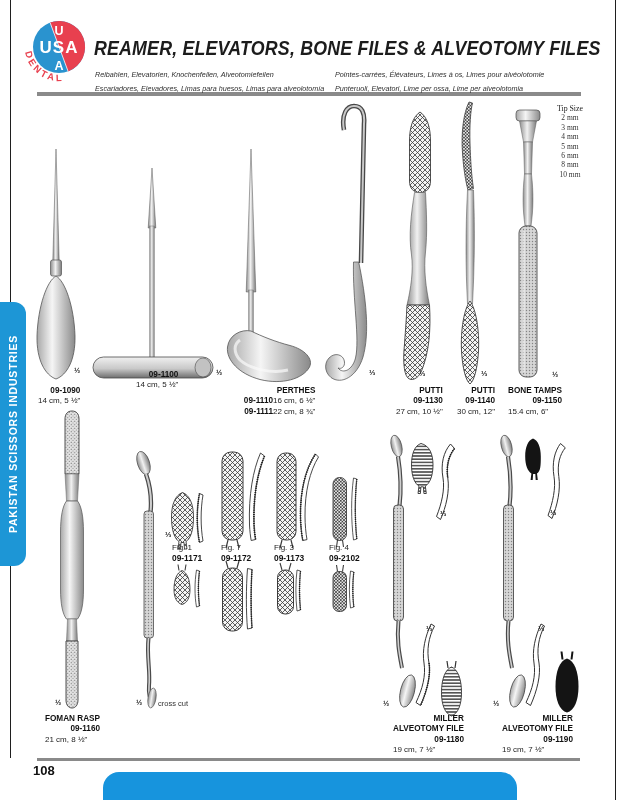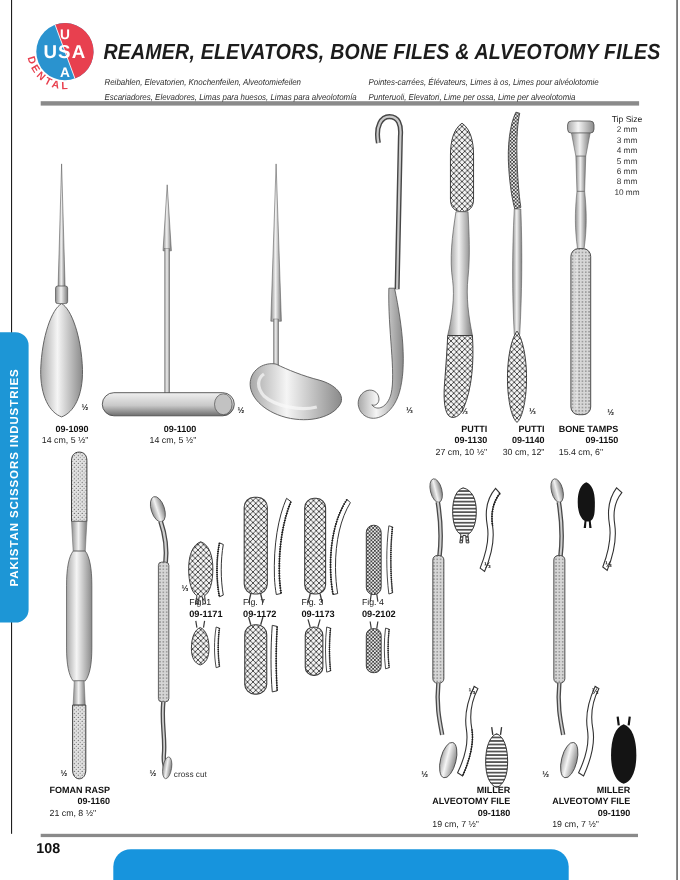--- a/index.html
+++ b/index.html
@@ -9,21 +9,21 @@
   .hrule{position:absolute;background:var(--rule_gray);}
   .title{position:absolute;left:94px;top:37px;font-size:20px;font-weight:bold;font-style:italic;
          white-space:nowrap;color:var(--ink);transform:scaleX(.89);transform-origin:left top;letter-spacing:.2px;}
   .subcol{position:absolute;top:68px;font-size:8px;font-style:italic;color:#2e2e2e;
           line-height:14px;white-space:nowrap;transform:scaleX(.9);transform-origin:left top;}
   .sidebar{position:absolute;left:0px;top:302px;width:26px;height:264px;
            background:var(--sidebar_blue);border-radius:0 12px 12px 0;}
   .sidebar-text{position:absolute;left:50%;top:50%;transform:translate(-50%,-50%) rotate(-90deg);
            white-space:nowrap;color:#fff;font-weight:bold;font-size:10.5px;letter-spacing:.8px;}
   .tipsize{position:absolute;left:547px;top:104px;width:46px;text-align:center;
-           font-size:7.5px;line-height:9.4px;color:#333;}
+           font-size:7.5px;line-height:9.4px;color:#333;font-family:Liberation Serif, serif;}
   .tipsize .tiptitle{font-size:7.8px;color:#222;}
   .plabel{position:absolute;font-size:8px;line-height:10.4px;color:#222;white-space:nowrap;}
   .plabel .pname,.plabel .code{font-weight:bold;font-size:8.2px;color:#111;text-align:right;}
   .vrow .code{display:inline-block;width:40px;}
   .figlabel{position:absolute;font-size:8px;line-height:11px;color:#222;white-space:nowrap;}
   .figlabel .code{font-weight:bold;font-size:8.4px;color:#111;}
   .sc{position:absolute;font-size:7.5px;font-weight:bold;color:#222;}
   .note{position:absolute;font-size:7.5px;color:#333;}
   .pagenum{position:absolute;left:33px;top:763px;font-size:13px;font-weight:bold;color:#111;}
   .bottombar{position:absolute;left:103px;top:772px;width:414px;height:28px;
@@ -276,23 +276,32 @@
   <span class="sc" style="left:426px;top:624px">⅓</span>
   <span class="sc" style="left:383px;top:699px">½</span>
   <span class="sc" style="left:550px;top:508px">⅓</span>
   <span class="sc" style="left:538px;top:624px">⅓</span>
   <span class="sc" style="left:493px;top:699px">½</span>
 
   <div class="plabel" style="left:38px;top:386px">
     <div class="code">09-1090</div>
     <div>14 cm, 5 ½"</div>
   </div>
-  <div class="plabel" style="left:136px;top:386px">
+  <div class="plabel" style="left:136px;top:370px">
     <div class="code">09-1100</div>
     <div>14 cm, 5 ½"</div>
+  </div>
+  <div class="plabel" style="left:233px;top:386px">
+    <div class="pname">PERTHES</div>
+    <div class="vrow">
+      <span class="code">09-1110</span><span>16 cm, 6 ½"</span>
+    </div>
+    <div class="vrow">
+      <span class="code">09-1111</span><span>22 cm, 8 ¾"</span>
+    </div>
   </div>
   <div class="plabel" style="left:396px;top:386px">
     <div class="pname">PUTTI</div>
     <div class="code">09-1130</div>
     <div>27 cm, 10 ½"</div>
   </div>
   <div class="plabel" style="left:457px;top:386px">
     <div class="pname">PUTTI</div>
     <div class="code">09-1140</div>
     <div>30 cm, 12"</div>

